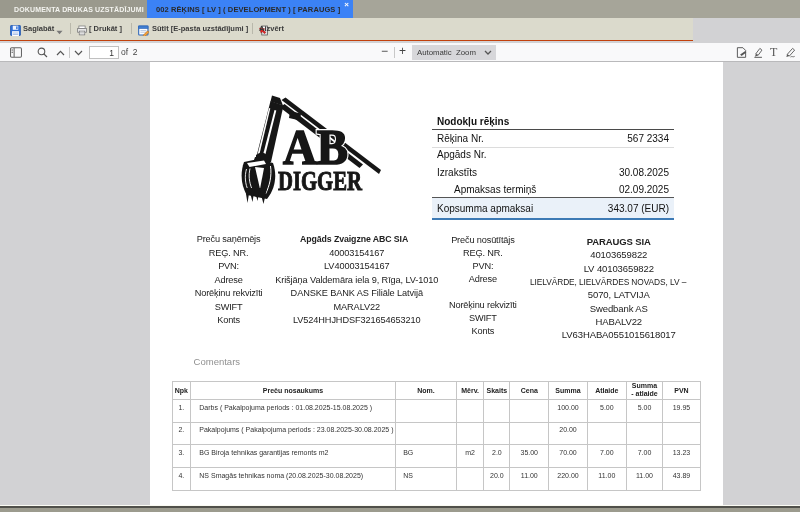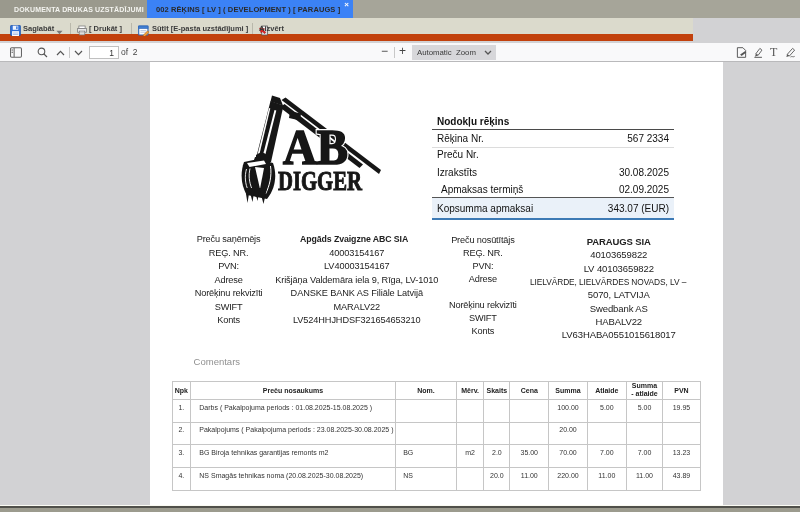--- a/index.html
+++ b/index.html
@@ -4,21 +4,21 @@
 <style>
   * { margin:0; padding:0; box-sizing:border-box; }
   html,body { width:800px; height:512px; overflow:hidden; }
   body { font-family:"Liberation Sans", sans-serif; position:relative; background:#d2d2d4; }
   .abs { position:absolute; }
   
   #tabbar { left:0; top:0; width:800px; height:18px; background:#a6a599; }
   #tab1 { left:0; top:0; width:147px; height:18px; background:#9a998d; color:#f4f4f0; font-size:7px; font-weight:bold; letter-spacing:0.15px; line-height:19px; padding-left:14px; }
   #tab2 { left:147px; top:0; width:206px; height:18px; background:#3b82f6; color:#2a2a2a; font-size:7.5px; font-weight:bold; letter-spacing:0.1px; line-height:19px; padding-left:9px; }
   #tab2 .x { position:absolute; right:4px; top:1px; color:#fdfdfd; font-size:8px; font-weight:bold; line-height:8px;}
-  #toolbar { left:0; top:18px; width:693px; height:23px; background:#dbdacc; border-bottom:7px solid #c2410c; }
+  #toolbar { left:0; top:18px; width:693px; height:23px; background:#dbdacc; border-bottom:1px solid #c2410c; }
   .tbtxt { position:absolute; top:0; height:21px; line-height:21px; font-size:7.5px; font-weight:bold; color:#3a3a3a; }
   .tbsep { position:absolute; top:5px; height:11px; width:1px; background:#b9b8ab; }
   
   #pdfbar { left:0; top:43px; width:800px; height:19px; background:#f9f9fa; border-bottom:1px solid #b9b9bb; }
   #pageinput { position:absolute; left:89px; top:2.5px; width:30px; height:13px; background:#fff; border:1px solid #c0c0c0; font-size:8.5px; color:#333; text-align:right; padding-right:4px; line-height:13px; }
   #zoomsel { position:absolute; left:412px; top:2px; width:84px; height:15px; background:#d7d7da; font-size:7.8px; color:#3a3a3a; line-height:15px; }
   
   #viewer { left:0; top:62px; width:800px; height:443px; background:#d2d2d4; }
   #page { position:absolute; left:150px; top:0; width:573px; height:443px; background:#fff; }
   
@@ -157,23 +157,23 @@
         <text x="43" y="77.7" font-family="'Liberation Serif',serif" font-weight="bold" font-size="50" textLength="65" lengthAdjust="spacingAndGlyphs" fill="none" stroke="#fff" stroke-width="4">AB</text>
         <text x="43" y="77.7" font-family="'Liberation Serif',serif" font-weight="bold" font-size="50" textLength="65" lengthAdjust="spacingAndGlyphs" paint-order="stroke" stroke="#161616" stroke-width="1.7" fill="#161616">AB</text>
         <text x="38" y="104.3" font-family="'Liberation Serif',serif" font-weight="bold" font-size="28" textLength="84" lengthAdjust="spacingAndGlyphs" fill="none" stroke="#fff" stroke-width="3">DIGGER</text>
         <text x="38" y="104.3" font-family="'Liberation Serif',serif" font-weight="bold" font-size="28" textLength="84" lengthAdjust="spacingAndGlyphs" paint-order="stroke" stroke="#161616" stroke-width="1" fill="#161616">DIGGER</text>
       </svg>
 
       <div class="t" style="left:287px;top:53.5px;font-size:10px;font-weight:bold;color:#111">Nodokļu rēķins</div>
       <div class="abs" style="left:282px;top:66.5px;width:242px;height:1px;background:#4a4a4a"></div>
       <div class="hrow" style="top:71px"><span style="margin-left:5px">Rēķina Nr.</span><span class="hval">567 2334</span></div>
       <div class="abs" style="left:282px;top:84.5px;width:242px;height:1px;background:#dcdcdc"></div>
-      <div class="hrow" style="top:87px"><span style="margin-left:5px">Preču Nr.</span></div>
+      <div class="hrow" style="top:87px"><span style="margin-left:5px">Apgāds Nr.</span></div>
       <div class="hrow" style="top:105px"><span style="margin-left:5px">Izrakstīts</span><span class="hval">30.08.2025</span></div>
-      <div class="hrow" style="top:121.5px"><span style="margin-left:9px">Apmaksas termiņš</span><span class="hval">02.09.2025</span></div>
+      <div class="hrow" style="top:121.5px"><span style="margin-left:22px">Apmaksas termiņš</span><span class="hval">02.09.2025</span></div>
       <div class="abs" style="left:282px;top:134.5px;width:242px;height:23px;background:#eaf1f9;border-top:1px solid #555;border-bottom:2px solid #3d7ab5"></div>
       <div class="hrow" style="top:140.5px;font-weight:normal"><span style="margin-left:5px">Kopsumma apmaksai</span><span class="hval">343.07 (EUR)</span></div>
 
       <div class="t" style="left:44.7px;top:171px;font-size:9.2px;line-height:13.5px;color:#222;letter-spacing:-0.15px">
         Preču saņēmējs<br>REĢ. NR.<br>PVN:<br>Adrese<br>Norēķinu rekvizīti<br>SWIFT<br>Konts
       </div>
       <div class="t" style="left:125.2px;top:171px;font-size:9.2px;line-height:13.5px;color:#222;letter-spacing:-0.1px">
         <b style="display:inline-block;transform:scaleX(.955);transform-origin:0 50%">Apgāds Zvaigzne ABC SIA</b><br>40003154167<br>LV40003154167<br>Krišjāņa Valdemāra iela 9, Rīga, LV-1010<br>DANSKE BANK AS Filiāle Latvijā<br>MARALV22<br>LV524HHJHDSF321654653210
       </div>
 

